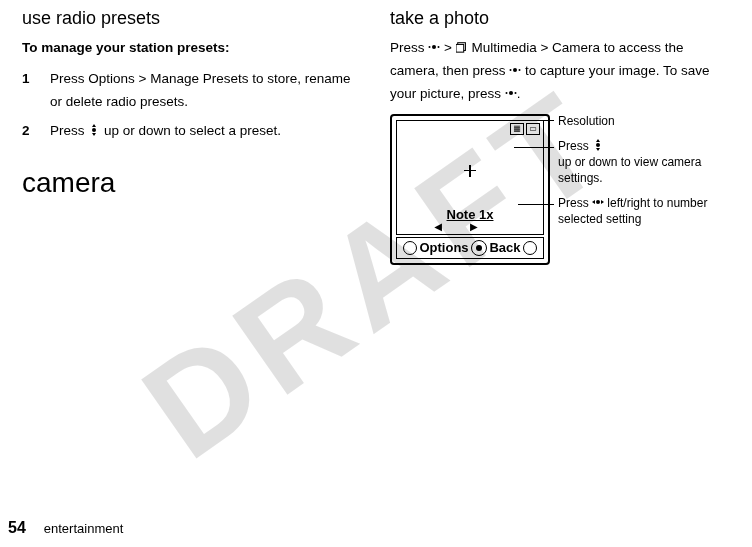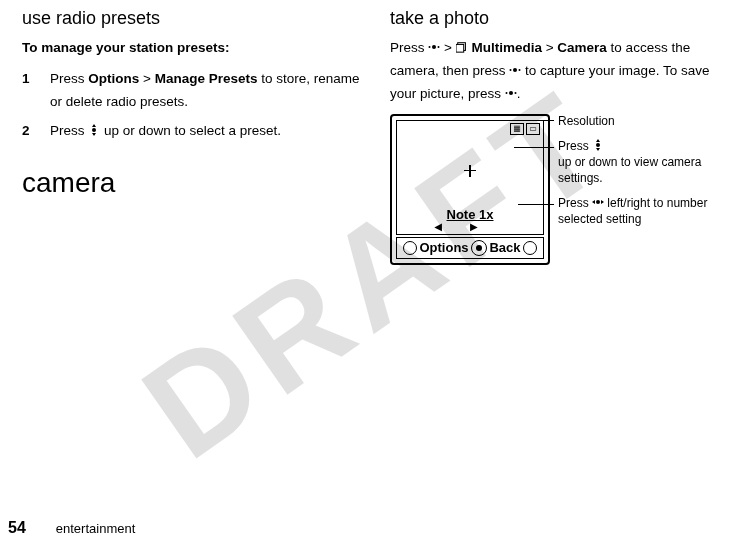--- a/index.html
+++ b/index.html
@@ -46,39 +46,39 @@
     font-weight: 400;
     margin-top: 24px;
     margin-bottom: 10px;
   }
   p.body {
     font-size: 13.5px;
     line-height: 1.7;
     margin-bottom: 8px;
   }
   .bold { font-weight: 700; }
-  .cond { font-family: "Arial Narrow", Arial, sans-serif; font-stretch: condensed; font-weight: 700; }
+  .cond { font-family: "Arial Narrow", Arial, sans-serif; font-stretch: condensed; font-weight: 400; }
   ol.steps { list-style: none; margin: 2px 0 6px 0; }
   ol.steps li { display: flex; font-size: 13.5px; line-height: 1.7; margin-bottom: 6px; }
   ol.steps li .num { font-weight: 700; width: 28px; flex: 0 0 28px; }
   ol.steps li .txt { flex: 1; }
   .nav-glyph {
     display: inline-block;
     width: 12px; height: 12px;
     vertical-align: -1px;
   }
   .footer {
     position: absolute;
     bottom: 10px;
     left: 8px;
     display: flex;
     align-items: baseline;
     z-index: 1;
   }
-  .footer .pnum { font-weight: 700; font-size: 16px; margin-right: 30px; }
+  .footer .pnum { font-weight: 700; font-size: 16px; margin-right: 18px; }
   .footer .sect { font-size: 13px; }
   
   .figure {
     display: flex;
     align-items: flex-start;
     margin-top: 8px;
   }
   .phone {
     position: relative;
     width: 160px;

